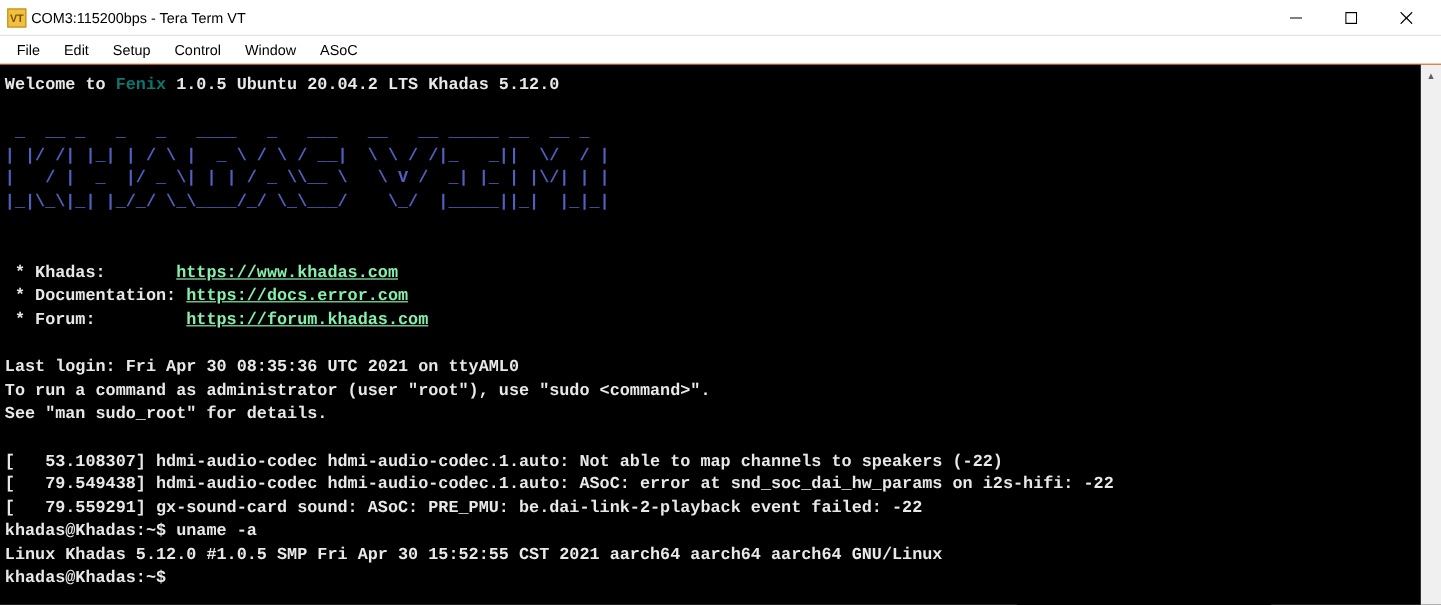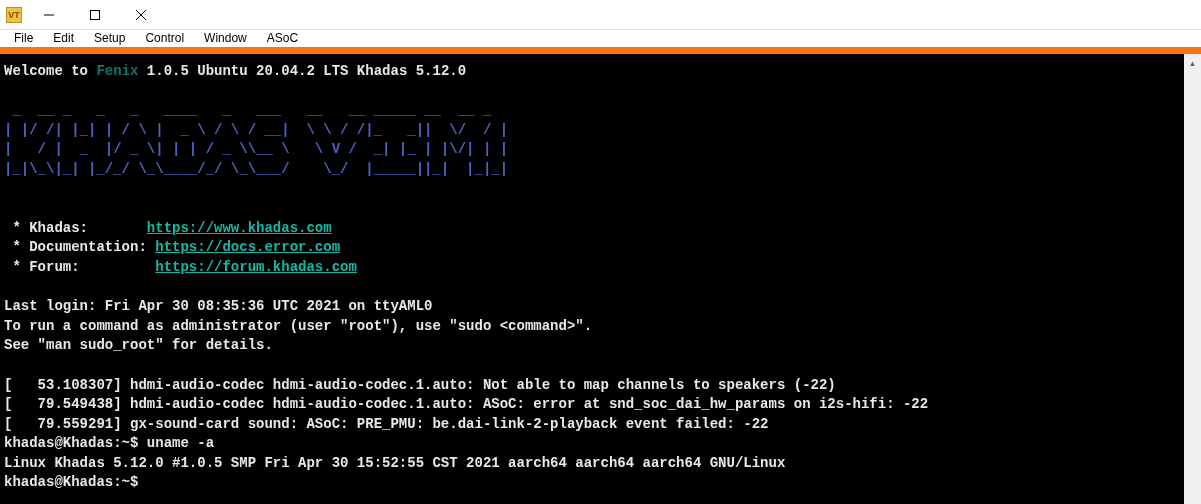--- a/index.html
+++ b/index.html
@@ -54,23 +54,23 @@
       cursor: pointer;
     }
     .window-control svg {
       width: 10px;
       height: 10px;
     }
     .menubar {
       height: 24px;
       background: #fff;
       display: flex;
-      align-items: flex-end;
+      align-items: center;
       padding: 0 4px;
-      border-bottom: 7px solid #f97316;
+      border-bottom: 1px solid #f97316;
     }
     .menu-item {
       padding: 2px 10px;
       font-size: 12px;
       color: #000;
       cursor: pointer;
     }
     .terminal-container {
       position: relative;
       background: #000;
@@ -99,30 +99,31 @@
       top: 0;
       width: 100%;
       height: 17px;
       display: flex;
       align-items: center;
       justify-content: center;
       color: #606060;
       font-size: 9px;
     }
     .red { color: #0f766e; }
-    .cyan { color: #14b8a6; text-decoration: underline; }
+    .cyan { color: #86efac; text-decoration: underline; }
     .blue { color: #5060c0; }
     .white { color: #e8e8e8; }
     .ascii-line { line-height: 1.15; }
   </style>
 </head>
 <body>
 
 <div class="titlebar">
   <div class="titlebar-icon">VT</div>
+  <div class="titlebar-title">COM3:115200bps - Tera Term VT</div>
   <div class="window-controls">
     <div class="window-control">
       <svg viewBox="0 0 10 10">
           <line x1="0" y1="5" x2="10" y2="5" stroke="#000" stroke-width="1"></line>
         </svg>
     </div>
     <div class="window-control">
       <svg viewBox="0 0 10 10">
           <rect x="0.5" y="0.5" width="9" height="9" fill="none" stroke="#000" stroke-width="1"></rect>
         </svg>

